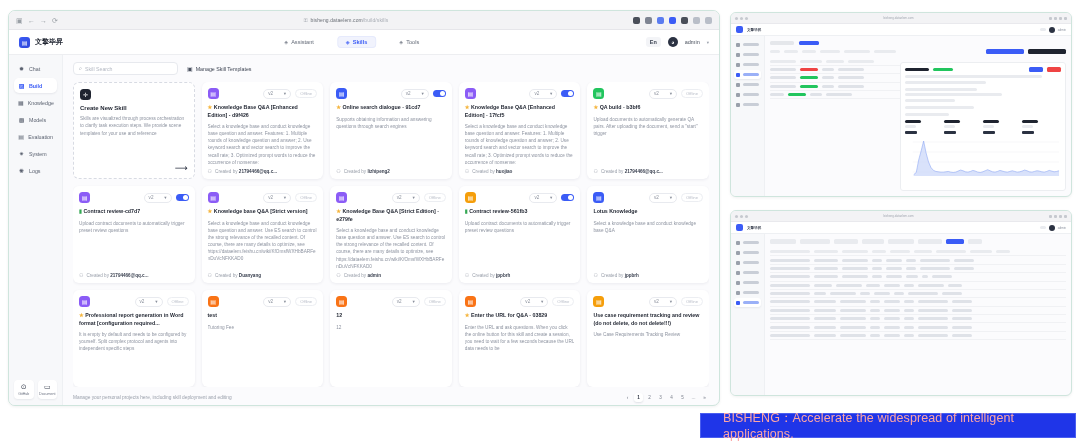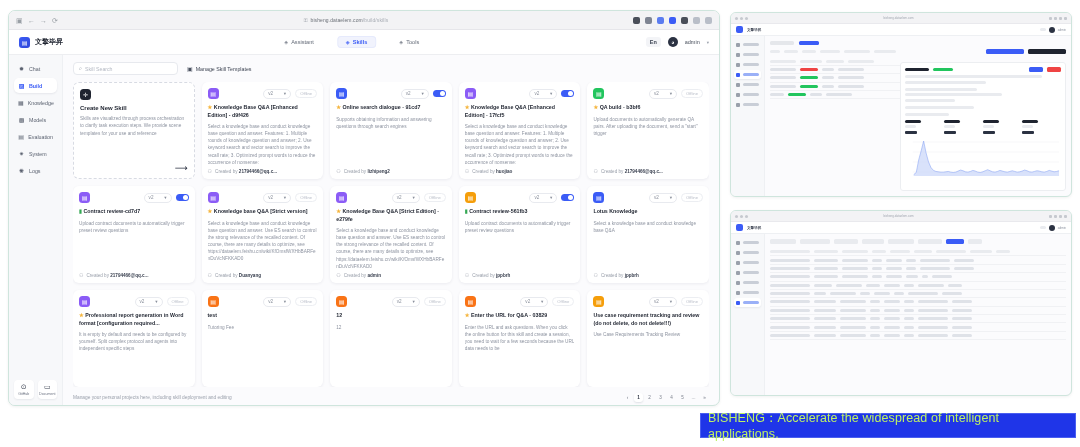--- a/index.html
+++ b/index.html
@@ -189,22 +189,22 @@
     background:#fff; border:1px solid #eceef1; border-radius:3px; padding:4px;
     overflow:hidden;
   }
   .chart-wrap { margin-top:4px; height:42px; position:relative; background:#fff; }
   .stat-row { display:flex; gap:0; margin-bottom:3px; }
   .stat { flex:1; }
   .stat .v { height:3px; width:12px; background:#2b3242; border-radius:1px; margin-top:3px; }
 
   .banner {
     position:absolute; left:700px; top:413px; width:376px; height:25px;
-    background:#1f35e8; color:#bef264; display:flex; align-items:center;
-    padding: 0 7px; font-size:12.5px; letter-spacing:.1px;
+    background:#1f35e8; color:#fca5a5; display:flex; align-items:center;
+    padding: 0 22px; font-size:12.5px; letter-spacing:.1px;
     border:1px solid #4a5ef0;
   }
 </style>
 </head>
 <body>
 
 <div class="stage">
 
   <div class="win-main">
 

